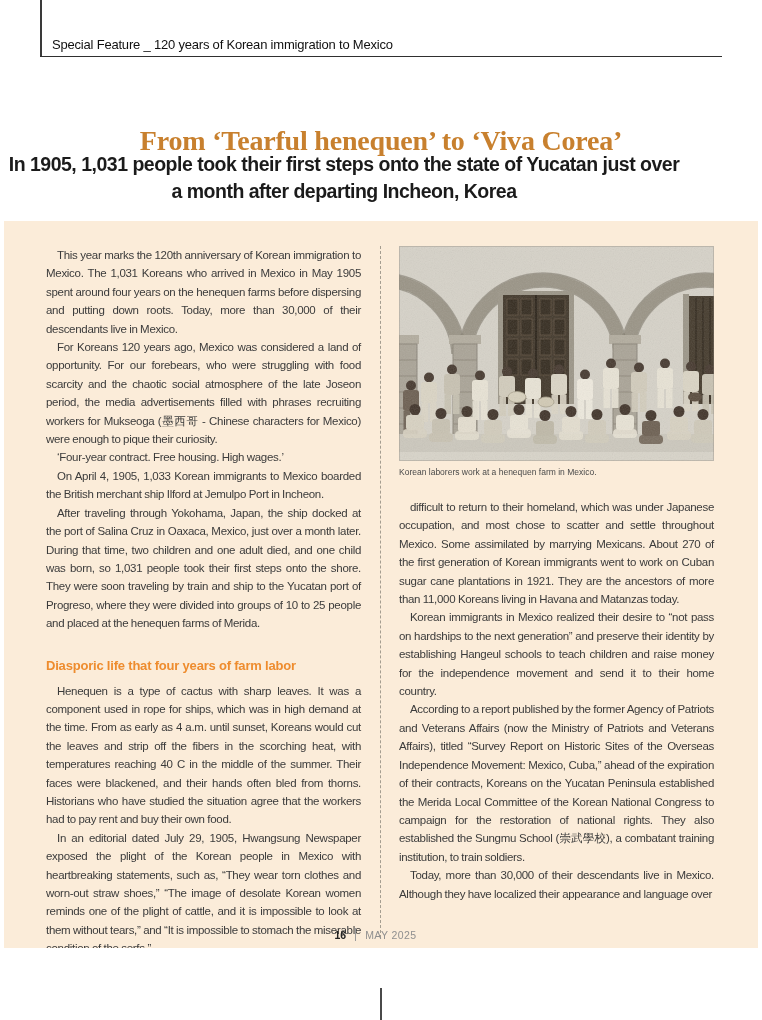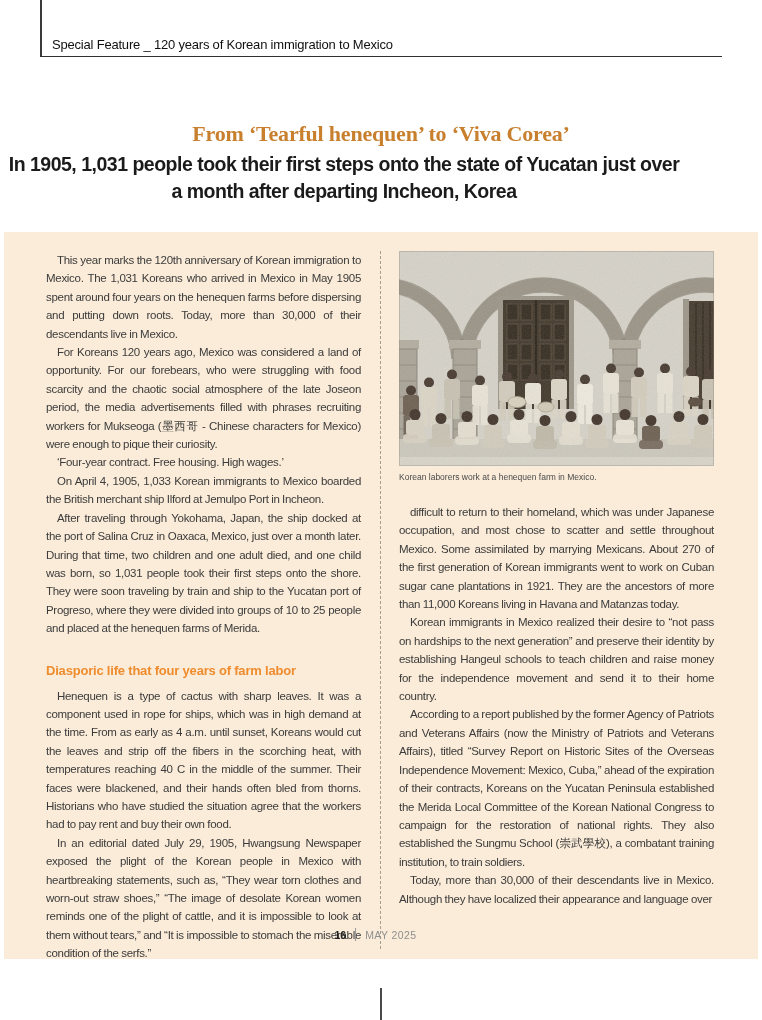--- a/index.html
+++ b/index.html
@@ -7,27 +7,27 @@
        font-family:"Liberation Sans","DejaVu Sans",sans-serif;color:#333;}
   .page{position:absolute;inset:0;}
 
   .mark-top{position:absolute;left:40px;top:0;width:2px;height:57px;background:#3a3a3a;}
   .header-rule{position:absolute;left:40px;top:56px;width:682px;height:1px;background:#2f2f2f;}
   .section-label{position:absolute;left:52px;top:37px;font-size:13px;font-weight:normal;
                  color:#101010;letter-spacing:-0.2px;white-space:nowrap;}
 
   .title{position:absolute;top:106px;left:0;width:762px;text-align:center;
          font-family:"Liberation Serif","DejaVu Serif",serif;font-weight:bold;
-         font-size:22px;color:var(--title,#c8802e);letter-spacing:-0.2px;}
+         font-size:28px;color:var(--title,#c8802e);letter-spacing:-0.2px;}
   .subtitle{position:absolute;top:151px;left:0;width:688px;text-align:center;
             font-size:19.5px;font-weight:bold;color:#1b1b1b;line-height:27px;letter-spacing:-0.5px;}
 
-  .content-box{position:absolute;left:4px;top:232px;width:754px;height:727px;
+  .content-box{position:absolute;left:4px;top:221px;width:754px;height:727px;
                background:var(--box-background,#fbecd9);box-sizing:border-box;
-               padding:19px 44px 10px 42px;display:flex;overflow:hidden;}
+               padding:25px 44px 10px 42px;display:flex;overflow:hidden;}
   .col{width:315px;flex:0 0 315px;}
   .divider{width:0;border-left:1px dashed #a49d90;margin:0 auto;}
 
   .col p{margin:0;font-size:11.5px;line-height:18.4px;text-align:justify;
          text-indent:11px;letter-spacing:-0.3px;word-spacing:-0.3px;color:#3b3b3b;}
   .col h3{margin:22px 0 6px;font-size:13px;line-height:21px;font-weight:bold;
           color:var(--accent-heading,#ee8c2e);text-align:justify;letter-spacing:-0.2px;}
   .col .right-h3{margin-top:18px;}
   .after-photo{margin-top:20px !important;}
 

